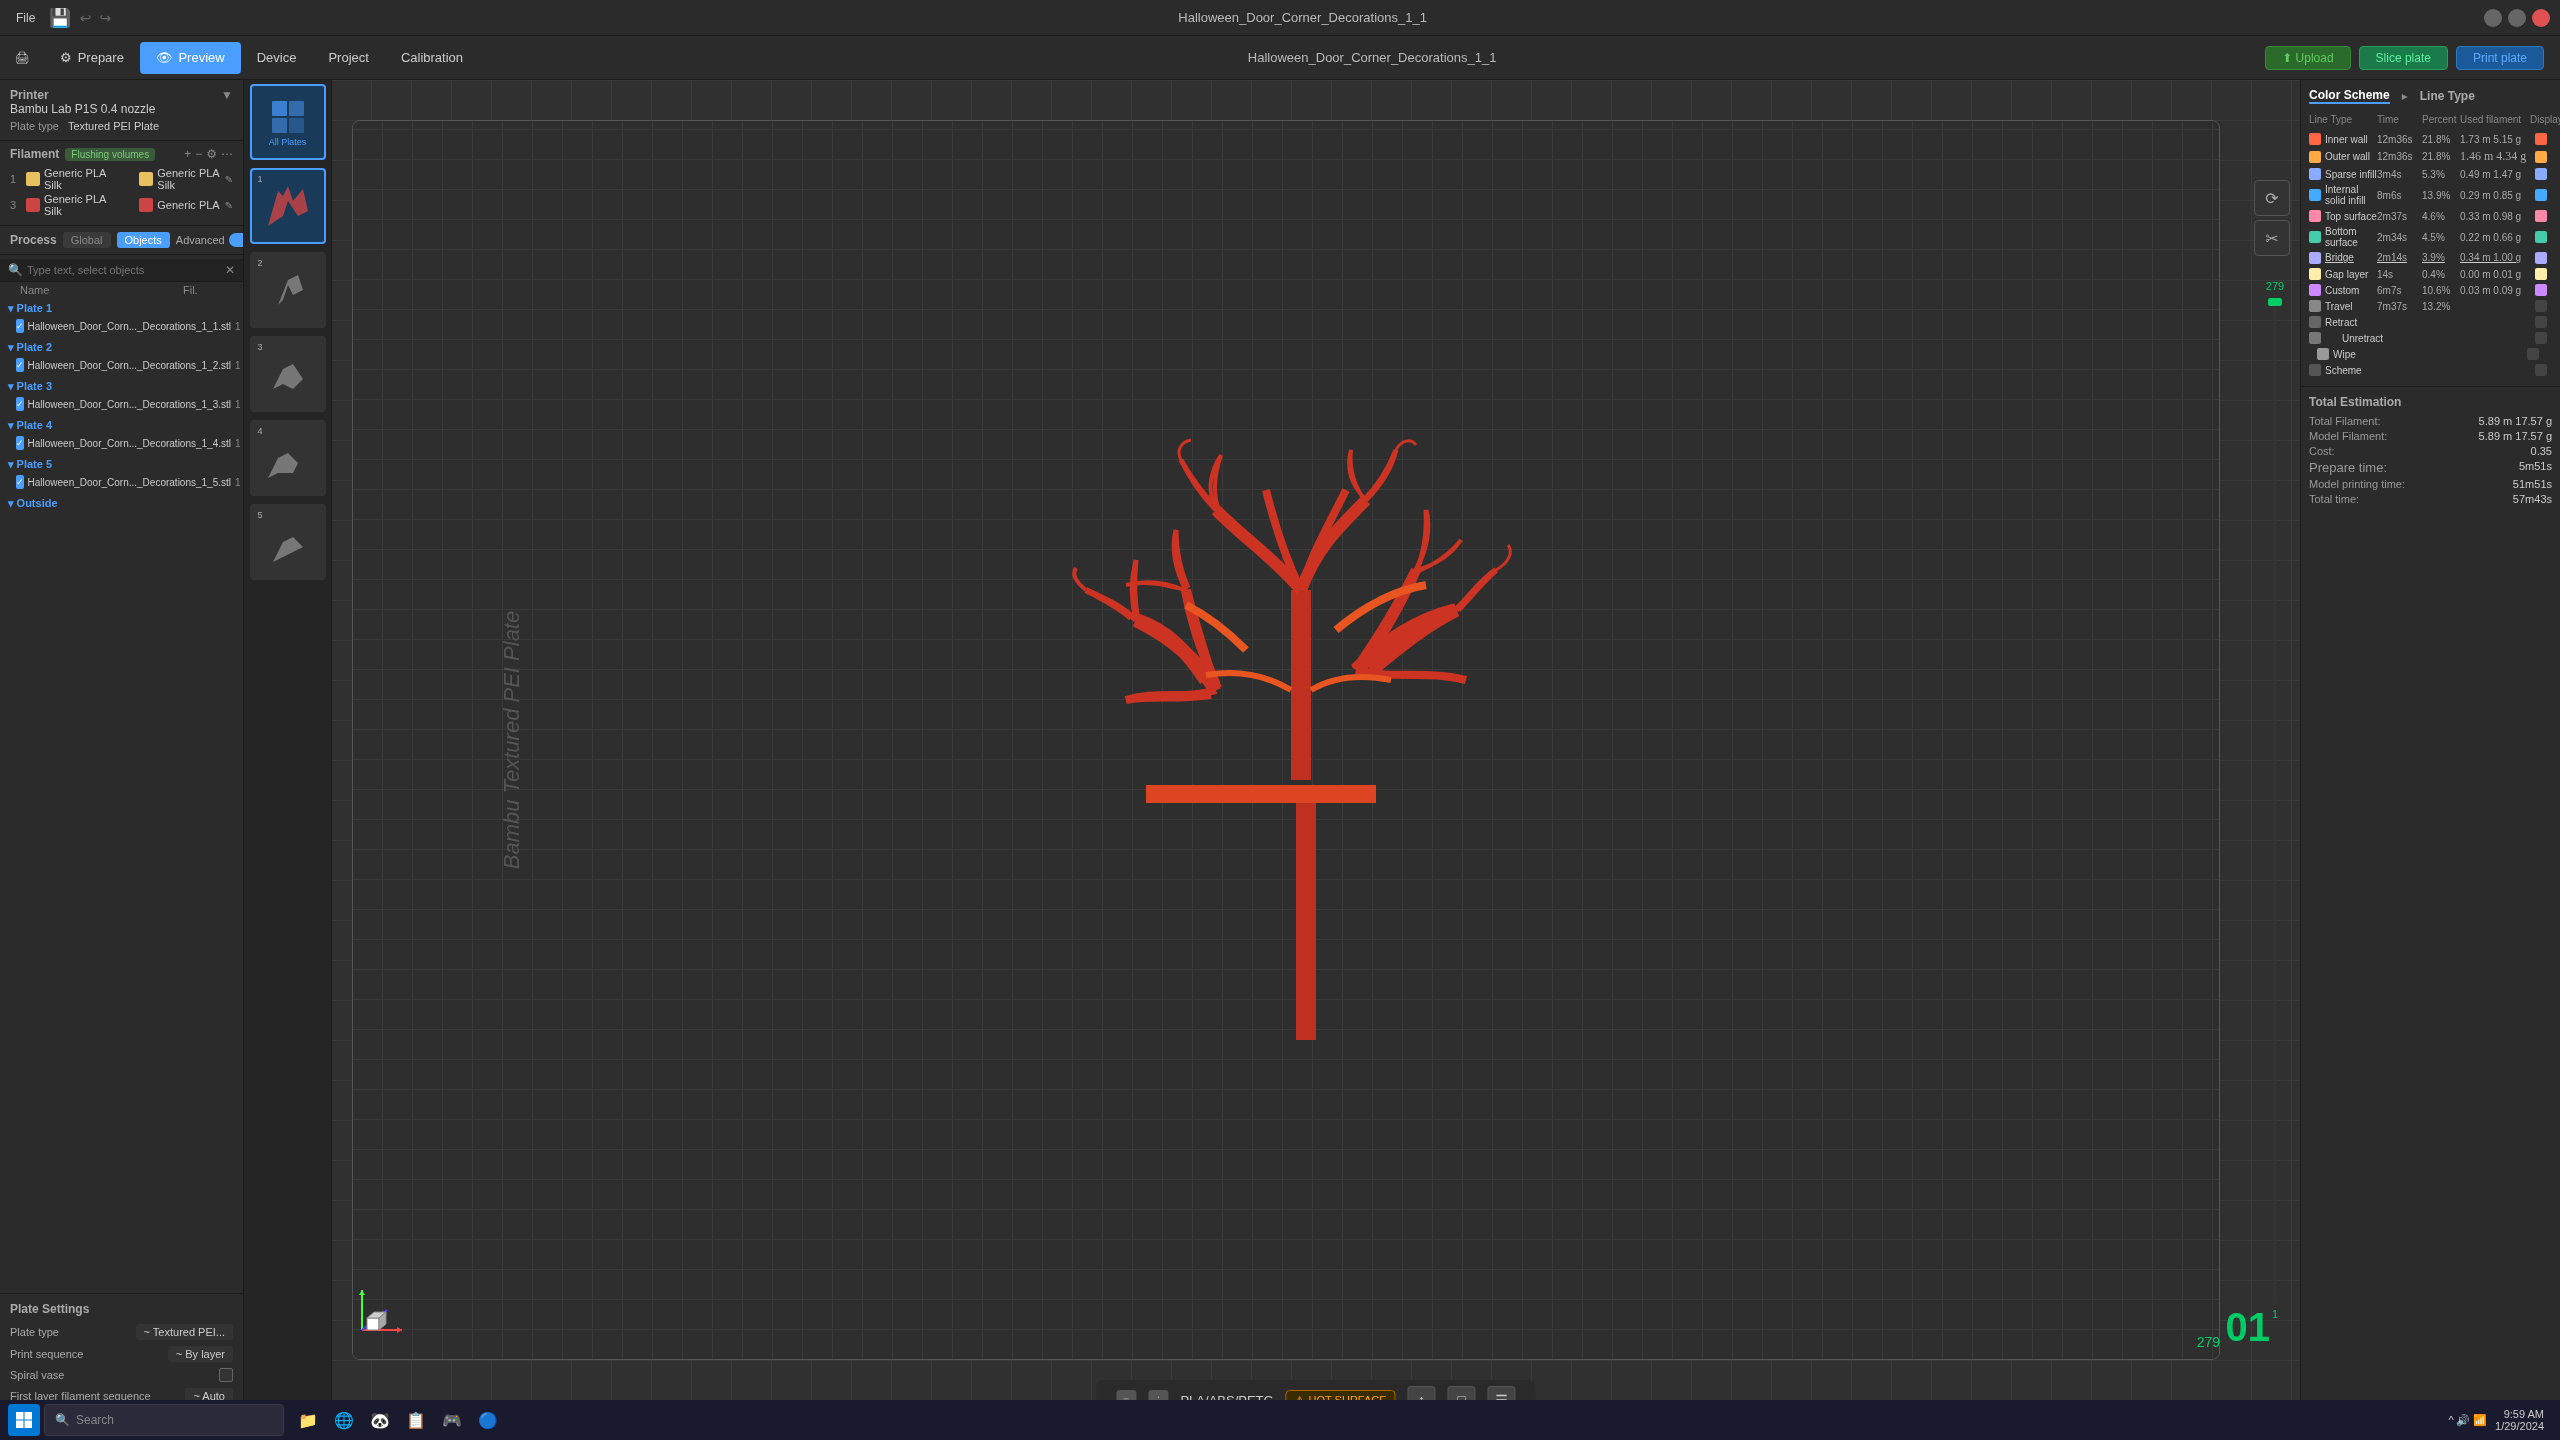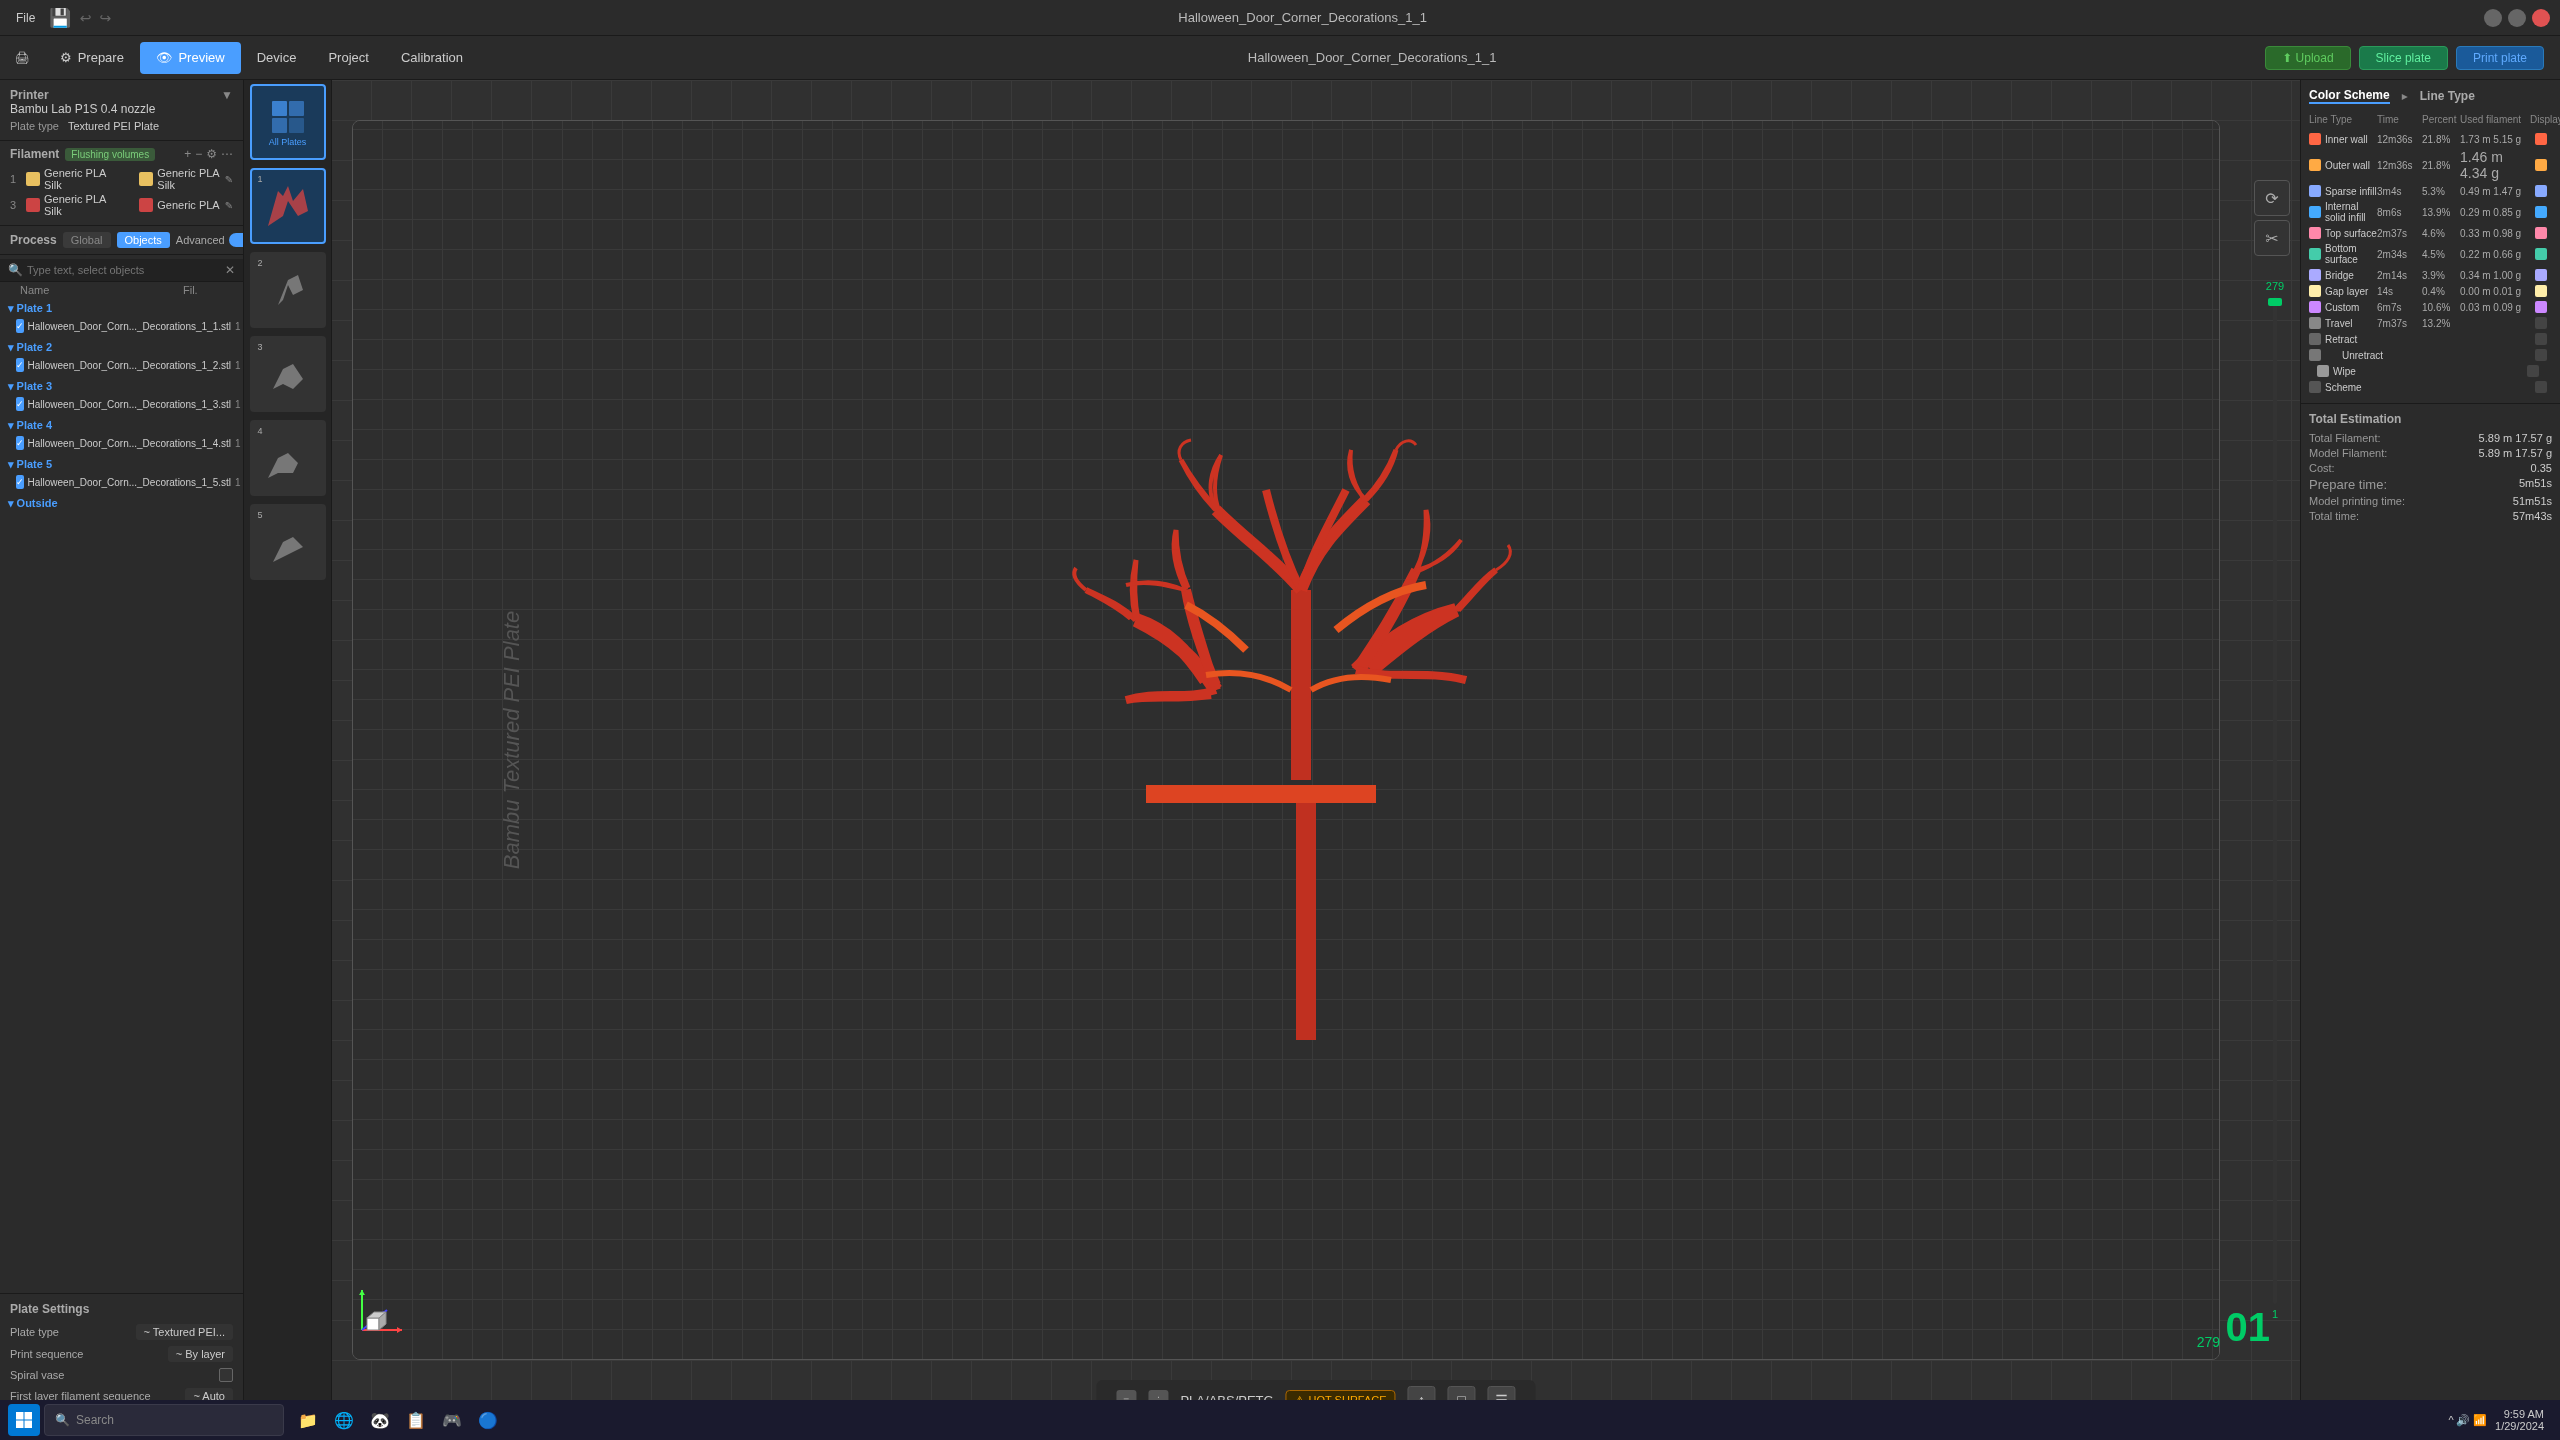--- a/index.html
+++ b/index.html
@@ -504,21 +504,21 @@
       <span style="width:70px;color:#aaa;font-size:10px;">1.73 m  5.15 g</span>
       <div style="width:22px;display:flex;justify-content:center;">
         <div style="width:12px;height:12px;border-radius:2px;background:#ff6644;"></div>
       </div>
     </div>
           <div style="display: flex; align-items: center; padding: 2px 0px;">
       <div style="width:12px;height:12px;border-radius:2px;background:#ffaa44;margin-right:4px;flex-shrink:0;"></div>
       <span style="flex:1;color:#ccc;font-size:10px;">Outer wall</span>
       <span style="width:45px;color:#aaa;font-size:10px;">12m36s</span>
       <span style="width:38px;color:#aaa;font-size:10px;">21.8%</span>
-      <span style="width:70px;color:#aaa;font-size:14px;">1.46 m  4.34 g</span>
+      <span style="width:70px;color:#aaa;font-size:12px;font-family:Liberation Serif, serif;">1.46 m  4.34 g</span>
       <div style="width:22px;display:flex;justify-content:center;">
         <div style="width:12px;height:12px;border-radius:2px;background:#ffaa44;"></div>
       </div>
     </div>
           <div style="display: flex; align-items: center; padding: 2px 0px;">
       <div style="width:12px;height:12px;border-radius:2px;background:#88aaff;margin-right:4px;flex-shrink:0;"></div>
       <span style="flex:1;color:#ccc;font-size:10px;">Sparse infill</span>
       <span style="width:45px;color:#aaa;font-size:10px;">3m4s</span>
       <span style="width:38px;color:#aaa;font-size:10px;">5.3%</span>
       <span style="width:70px;color:#aaa;font-size:10px;">0.49 m  1.47 g</span>
@@ -549,21 +549,21 @@
           <div style="display: flex; align-items: center; padding: 2px 0px;">
       <div style="width:12px;height:12px;border-radius:2px;background:#44ccaa;margin-right:4px;flex-shrink:0;"></div>
       <span style="flex:1;color:#ccc;font-size:10px;">Bottom surface</span>
       <span style="width:45px;color:#aaa;font-size:10px;">2m34s</span>
       <span style="width:38px;color:#aaa;font-size:10px;">4.5%</span>
       <span style="width:70px;color:#aaa;font-size:10px;">0.22 m  0.66 g</span>
       <div style="width:22px;display:flex;justify-content:center;">
         <div style="width:12px;height:12px;border-radius:2px;background:#44ccaa;"></div>
       </div>
     </div>
-          <div style="display: flex; align-items: center; padding: 2px 0px;">
+          <div style="display: flex; align-items: flex-start; padding: 2px 0px; text-decoration: underline;">
       <div style="width:12px;height:12px;border-radius:2px;background:#aaaaff;margin-right:4px;flex-shrink:0;"></div>
       <span style="flex:1;color:#ccc;font-size:10px;">Bridge</span>
       <span style="width:45px;color:#aaa;font-size:10px;">2m14s</span>
       <span style="width:38px;color:#aaa;font-size:10px;">3.9%</span>
       <span style="width:70px;color:#aaa;font-size:10px;">0.34 m  1.00 g</span>
       <div style="width:22px;display:flex;justify-content:center;">
         <div style="width:12px;height:12px;border-radius:2px;background:#aaaaff;"></div>
       </div>
     </div>
           <div style="display: flex; align-items: center; padding: 2px 0px;">

